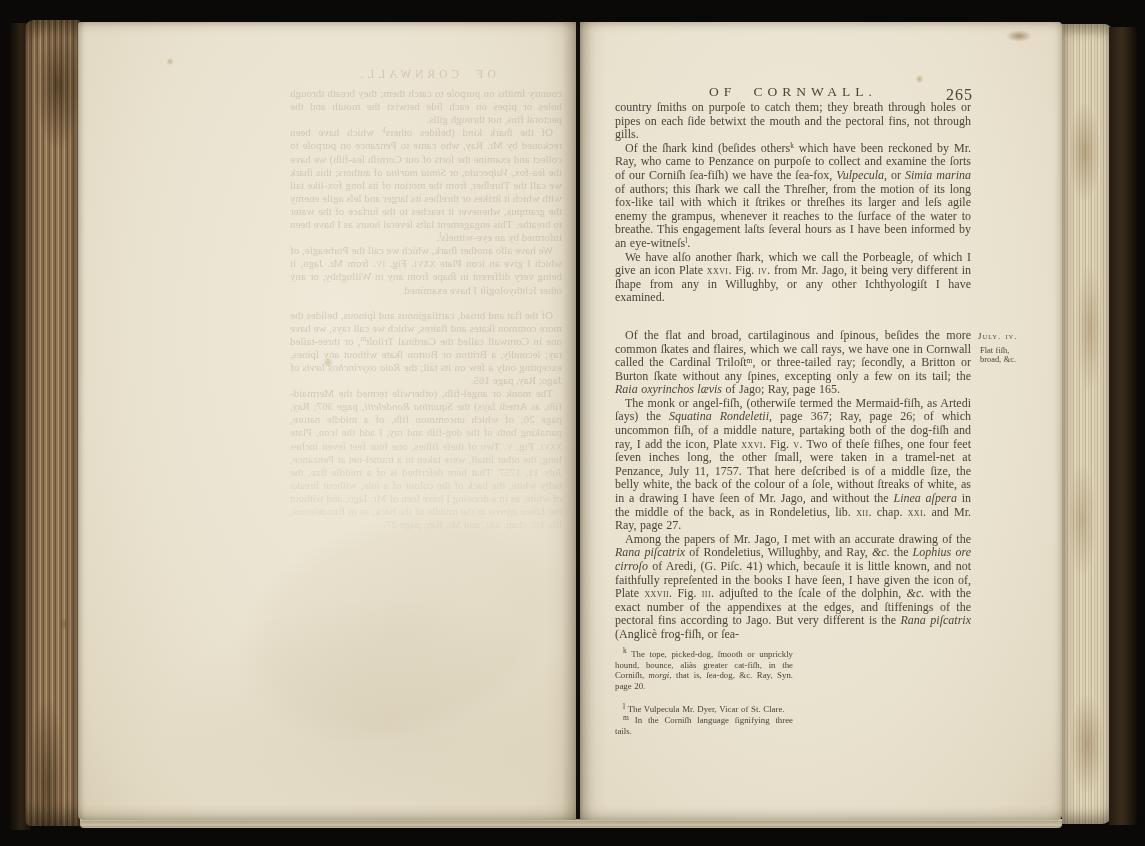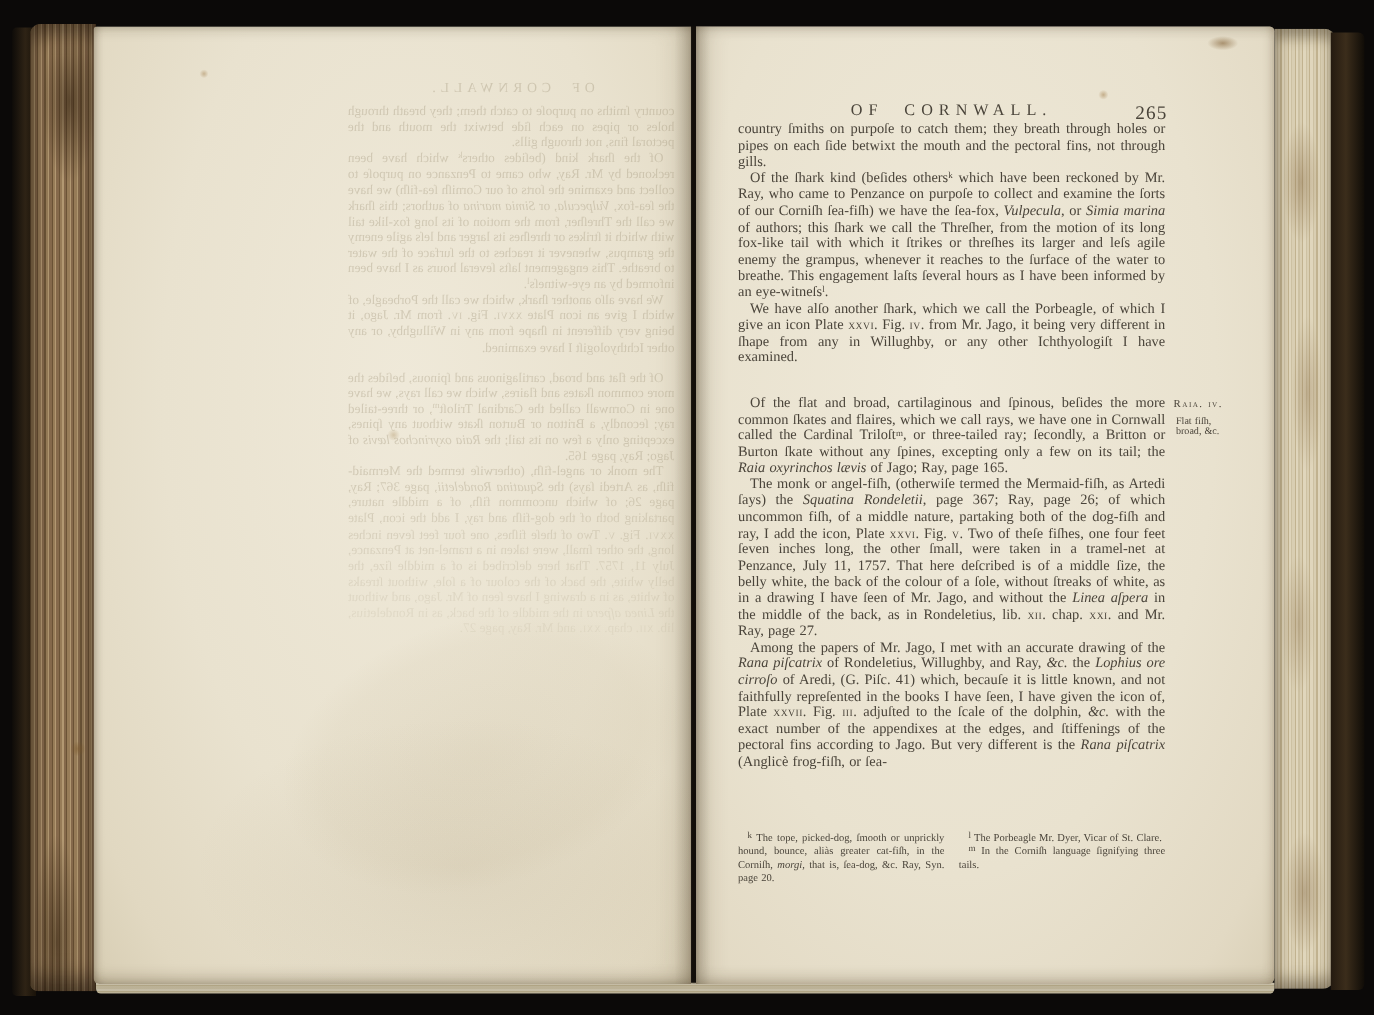--- a/index.html
+++ b/index.html
@@ -93,21 +93,21 @@
   .it{font-style:italic;}
   .sc{font-variant:small-caps;letter-spacing:.4px;}
   .sup{font-size:7.5px;position:relative;top:-3.5px;line-height:0;letter-spacing:0;}
 
   .marginalia{position:absolute;left:363px;top:1px;width:64px;color:var(--ink);text-align:left;}
   .sect-label{font-size:9px;font-variant:small-caps;letter-spacing:1.2px;white-space:nowrap;}
   .margin-note{font-size:8.4px;line-height:9.8px;margin-top:2px;padding-left:2px;width:52px;
     text-indent:0;}
 
   .fnrow{margin-top:auto;display:flex;gap:12px;font-size:8.8px;line-height:10.9px;
-    color:var(--ink);text-align:justify;}
+    color:var(--ink);text-align:justify;flex-direction:column;}
   .fn-col{width:50%;}
   .fn-col p{margin:0;text-indent:8px;}
 
   .sigrow{position:relative;height:22px;margin-top:4px;font-size:12px;color:var(--ink);}
   .signature{position:absolute;left:50%;transform:translateX(-50%);
     font-size:14px;letter-spacing:4px;}
   .catchword{position:absolute;right:21px;top:2px;font-size:12px;}
 
   .fox{position:absolute;border-radius:50%;pointer-events:none;}
 </style>
@@ -147,34 +147,34 @@
       </div>
 
       <div class="textblock">
         <p class="cont"><span>country ſmiths on purpoſe to catch them;  they breath through holes or pipes on each ſide betwixt the mouth and the pectoral fins, not through gills.</span></p>
         <p><span>Of the ſhark kind (beſides others</span><span class="sup">k</span><span> which have been reckoned by Mr. Ray, who came to Penzance on purpoſe to collect and examine the ſorts of our Corniſh ſea-fiſh) we have the ſea-fox, </span><span class="it">Vulpecula</span><span>, or </span><span class="it">Simia marina</span><span> of authors;  this ſhark we call the Threſher, from the motion of its long fox-like tail with which it ſtrikes or threſhes its larger and leſs agile enemy the grampus, whenever it reaches to the ſurface of the water to breathe.   This engagement laſts ſeveral hours as I have been informed by an eye-witneſs</span><span class="sup">l</span><span>.</span></p>
         <p><span>We have alſo another ſhark, which we call the Porbeagle, of which I give an icon Plate </span><span class="sc">xxvi</span><span>. Fig. </span><span class="sc">iv</span><span>. from Mr. Jago, it being very different in ſhape from any in Willughby, or any other Ichthyologiſt I have examined.</span></p>
 
         <div class="para-block">
           <p><span>Of the flat and broad, cartilaginous and ſpinous, beſides the more common ſkates and flaires, which we call rays, we have one in Cornwall called the Cardinal Triloſt</span><span class="sup">m</span><span>, or three-tailed ray;  ſecondly, a Britton or Burton ſkate without any ſpines, excepting only a few on its tail;  the </span><span class="it">Raia oxyrinchos lævis</span><span> of Jago;  Ray, page 165.</span></p>
           <aside class="marginalia">
-            <div class="sect-label">Raia. iv.</div>
+            <div class="sect-label">July. iv.</div>
             <div class="margin-note">Flat fiſh, broad, &amp;c.</div>
           </aside>
         </div>
 
         <p><span>The monk or angel-fiſh, (otherwiſe termed the Mermaid-fiſh, as Artedi ſays) the </span><span class="it">Squatina Rondeletii</span><span>, page 367;  Ray, page 26;  of which uncommon fiſh, of a middle nature, partaking both of the dog-fiſh and ray, I add the icon, Plate </span><span class="sc">xxvi</span><span>. Fig. </span><span class="sc">v</span><span>.   Two of theſe fiſhes, one four feet ſeven inches long, the other ſmall, were taken in a tramel-net at Penzance, July 11, 1757.   That here deſcribed is of a middle ſize, the belly white, the back of the colour of a ſole, without ſtreaks of white, as in a drawing I have ſeen of Mr. Jago, and without the </span><span class="it">Linea aſpera</span><span> in the middle of the back, as in Rondeletius, lib. </span><span class="sc">xii</span><span>. chap. </span><span class="sc">xxi</span><span>. and Mr. Ray, page 27.</span></p>
         <p><span>Among the papers of Mr. Jago, I met with an accurate drawing of the </span><span class="it">Rana piſcatrix</span><span> of Rondeletius, Willughby, and Ray, </span><span class="it">&amp;c.</span><span> the </span><span class="it">Lophius ore cirroſo</span><span> of Aredi, (G. Piſc. 41) which, becauſe it is little known, and not faithfully repreſented in the books I have ſeen, I have given the icon of, Plate </span><span class="sc">xxvii</span><span>. Fig. </span><span class="sc">iii</span><span>. adjuſted to the ſcale of the dolphin, </span><span class="it">&amp;c.</span><span> with the exact number of the appendixes at the edges, and ſtiffenings of the pectoral fins according to Jago.  But very different is the </span><span class="it">Rana piſcatrix</span><span> (Anglicè frog-fiſh, or ſea-</span></p>
 
         <div class="fnrow">
           <div class="fn-col">
             <p><span class="sup">k</span><span> The tope, picked-dog, ſmooth or unprickly hound, bounce, aliàs greater cat-fiſh, in the Corniſh, </span><span class="it">morgi</span><span>, that is, ſea-dog, &amp;c.  Ray, Syn. page 20.</span></p>
           </div>
           <div class="fn-col">
-            <p><span class="sup">l</span><span> The Porbeagle Mr. Dyer, Vicar of St. Clare.</span></p>
+            <p><span class="sup">l</span><span> The Vulpecula Mr. Dyer, Vicar of St. Clare.</span></p>
             <p><span class="sup">m</span><span> In the Corniſh language ſignifying three tails.</span></p>
           </div>
         </div>
 
       </div>
     </div>
 
     <div class="fox" style="left:996px;top:10px;width:26px;height:12px;border-radius:40%;
                 background:radial-gradient(ellipse, rgba(120,85,40,.55), transparent 70%);"></div>
     <div class="fox" style="left:905px;top:55px;width:9px;height:8px;

